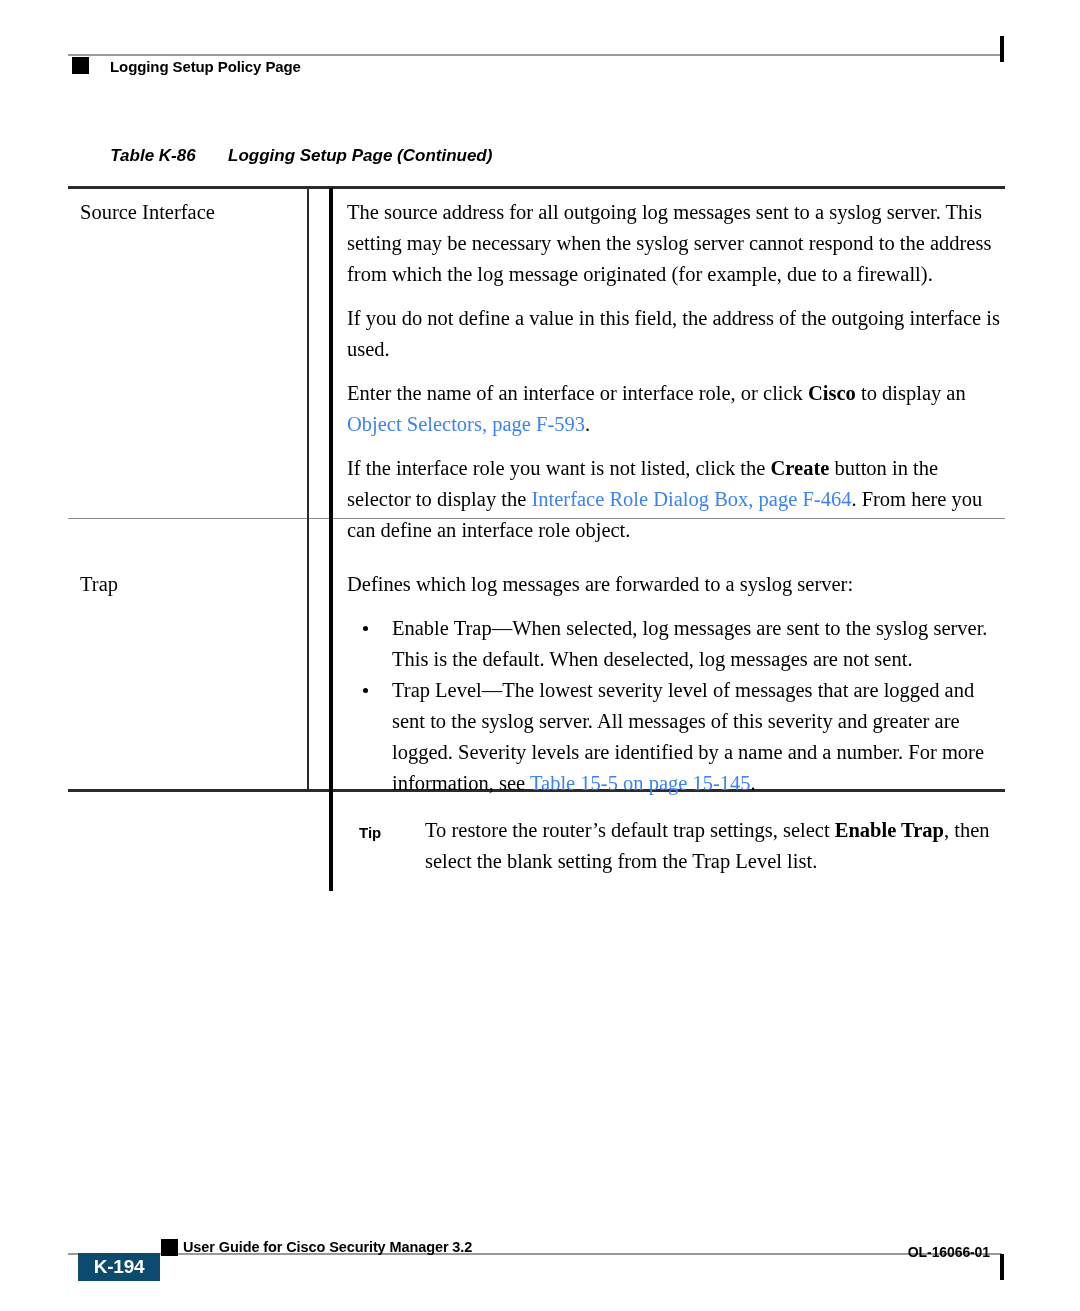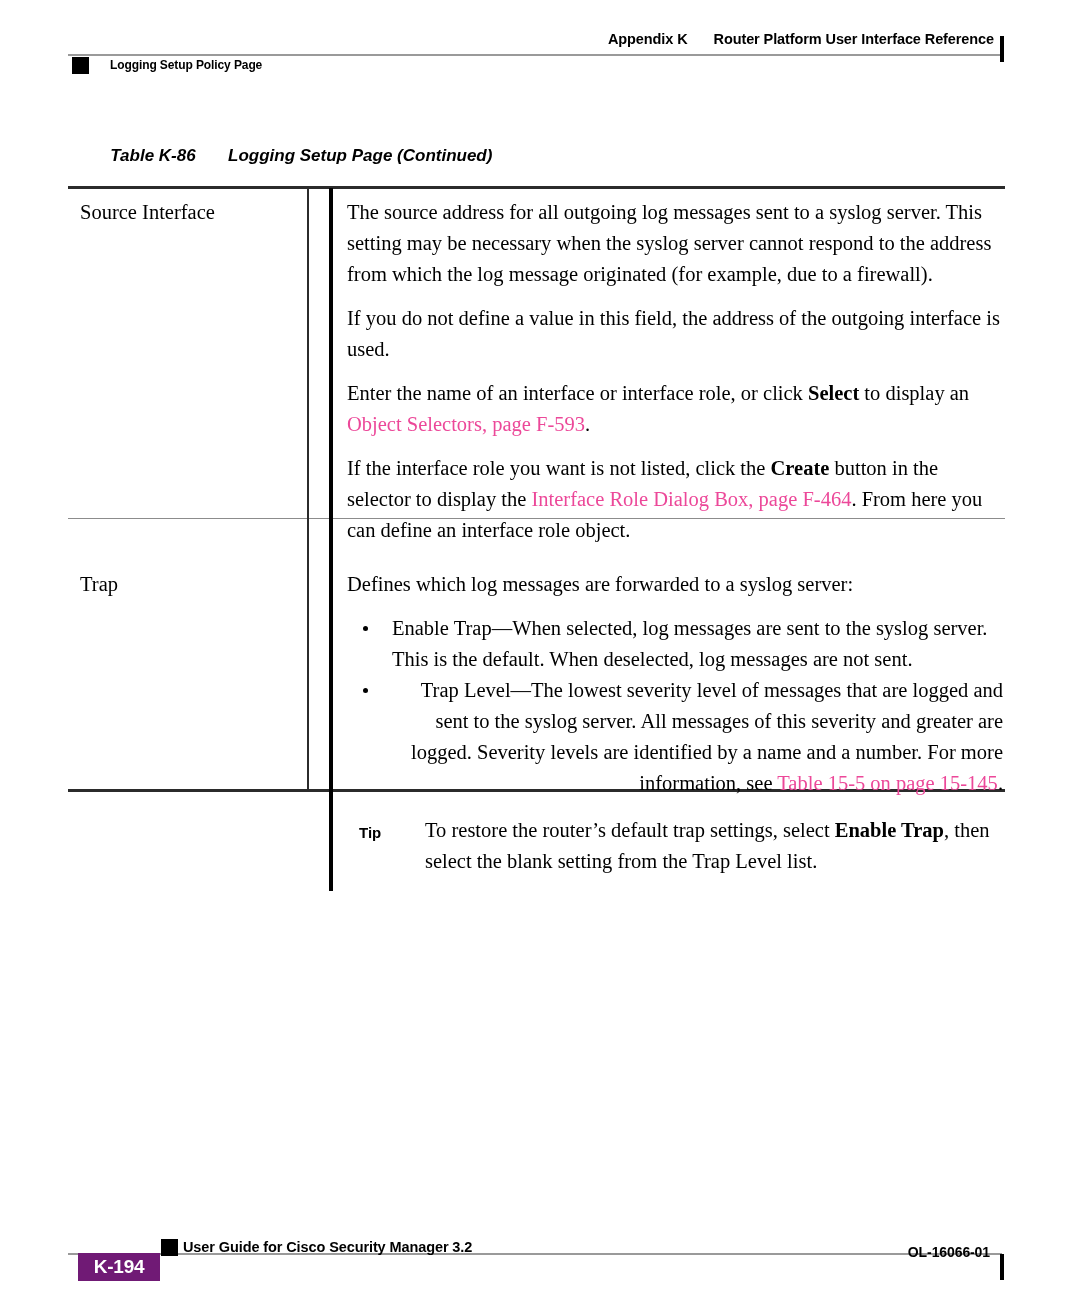--- a/index.html
+++ b/index.html
@@ -60,21 +60,21 @@
     width: 17px;
     height: 17px;
     background: #000;
   }
   .hdr-left-text {
     position: absolute;
     left: 110px;
     top: 58px;
     font-family: "Liberation Sans", "DejaVu Sans", sans-serif;
     font-weight: bold;
-    font-size: 12px;
+    font-size: 15px;
     letter-spacing: -0.1px;
     white-space: nowrap;
   }
 
   
   .table-caption {
     position: absolute;
     left: 78px;
     top: 146px;
     font-family: "Liberation Sans", "DejaVu Sans", sans-serif;
@@ -149,36 +149,36 @@
     height: 601px;
     background: #2b2b2b;
   }
 
   .para {
     margin: 0 0 13px 0;
   }
   .para:last-child { margin-bottom: 0; }
 
   a.xref, .xref {
-    color: #ec4899;
+    color: #3b82f6;
     text-decoration: none;
   }
   .bold { font-weight: bold; }
 
   
   ul.bullets {
     list-style: none;
     margin: 0;
     padding: 0;
   }
   ul.bullets > li {
     position: relative;
     padding-left: 45px;
   }
-  ul.bullets > li:last-child { margin-bottom: 12px; text-align: right; }
+  ul.bullets > li:last-child { margin-bottom: 12px; }
   ul.bullets > li .bullet-dot {
     position: absolute;
     left: 16px;
     top: 13px;
     width: 5px;
     height: 5px;
     background: #000;
     border-radius: 50%;
   }
 
@@ -238,21 +238,21 @@
     font-size: 14.5px;
     letter-spacing: -0.1px;
     white-space: nowrap;
   }
   .ftr-pagebox {
     position: absolute;
     left: 78px;
     top: 33px;
     width: 82px;
     height: 28px;
-    background: #701a75;
+    background: #0c4a6e;
     color: #fff;
     font-family: "Liberation Sans", "DejaVu Sans", sans-serif;
     font-weight: bold;
     font-size: 19px;
     display: flex;
     align-items: center;
     justify-content: center;
     letter-spacing: -0.2px;
   }
   .ftr-ol {
@@ -263,23 +263,20 @@
     font-weight: bold;
     font-size: 14px;
     letter-spacing: -0.1px;
     white-space: nowrap;
   }
 </style>
 </head>
 <body>
 
 <div class="page-header">
-  <div class="hdr-right-text">
-    <span class="appx">Appendix K</span><span>Router Platform User Interface Reference</span>
-  </div>
   <div class="hdr-rule"></div>
   <div class="hdr-tick"></div>
   <div class="hdr-square"></div>
   <div class="hdr-left-text">Logging Setup Policy Page</div>
 </div>
 
 <div class="table-caption">
   <span class="cap-num">Table K-86</span><span>Logging Setup Page (Continued)</span>
 </div>
 
@@ -291,21 +288,21 @@
 <table class="doc-table">
   <tbody>
     <tr class="row">
       <td class="cell-label">
         <span>Source Interface</span>
       </td>
       <td class="cell-body">
         <div>
             <div class="para"><span>The source address for all outgoing log messages sent to a syslog server. This setting may be necessary when the syslog server cannot respond to the address from which the log message originated (for example, due to a firewall).</span></div>
             <div class="para"><span>If you do not define a value in this field, the address of the outgoing interface is used.</span></div>
-            <div class="para"><span>Enter the name of an interface or interface role, or click </span><span class="bold">Select</span><span> to display an </span><span class="xref">Object Selectors, page F-593</span><span>.</span></div>
+            <div class="para"><span>Enter the name of an interface or interface role, or click </span><span class="bold">Cisco</span><span> to display an </span><span class="xref">Object Selectors, page F-593</span><span>.</span></div>
             <div class="para"><span>If the interface role you want is not listed, click the </span><span class="bold">Create</span><span> button in the selector to display the </span><span class="xref">Interface Role Dialog Box, page F-464</span><span>. From here you can define an interface role object.</span></div>
           </div>
 
       </td>
     </tr>
     <tr class="row">
       <td class="cell-label">
         <span>Trap</span>
       </td>
       <td class="cell-body">

